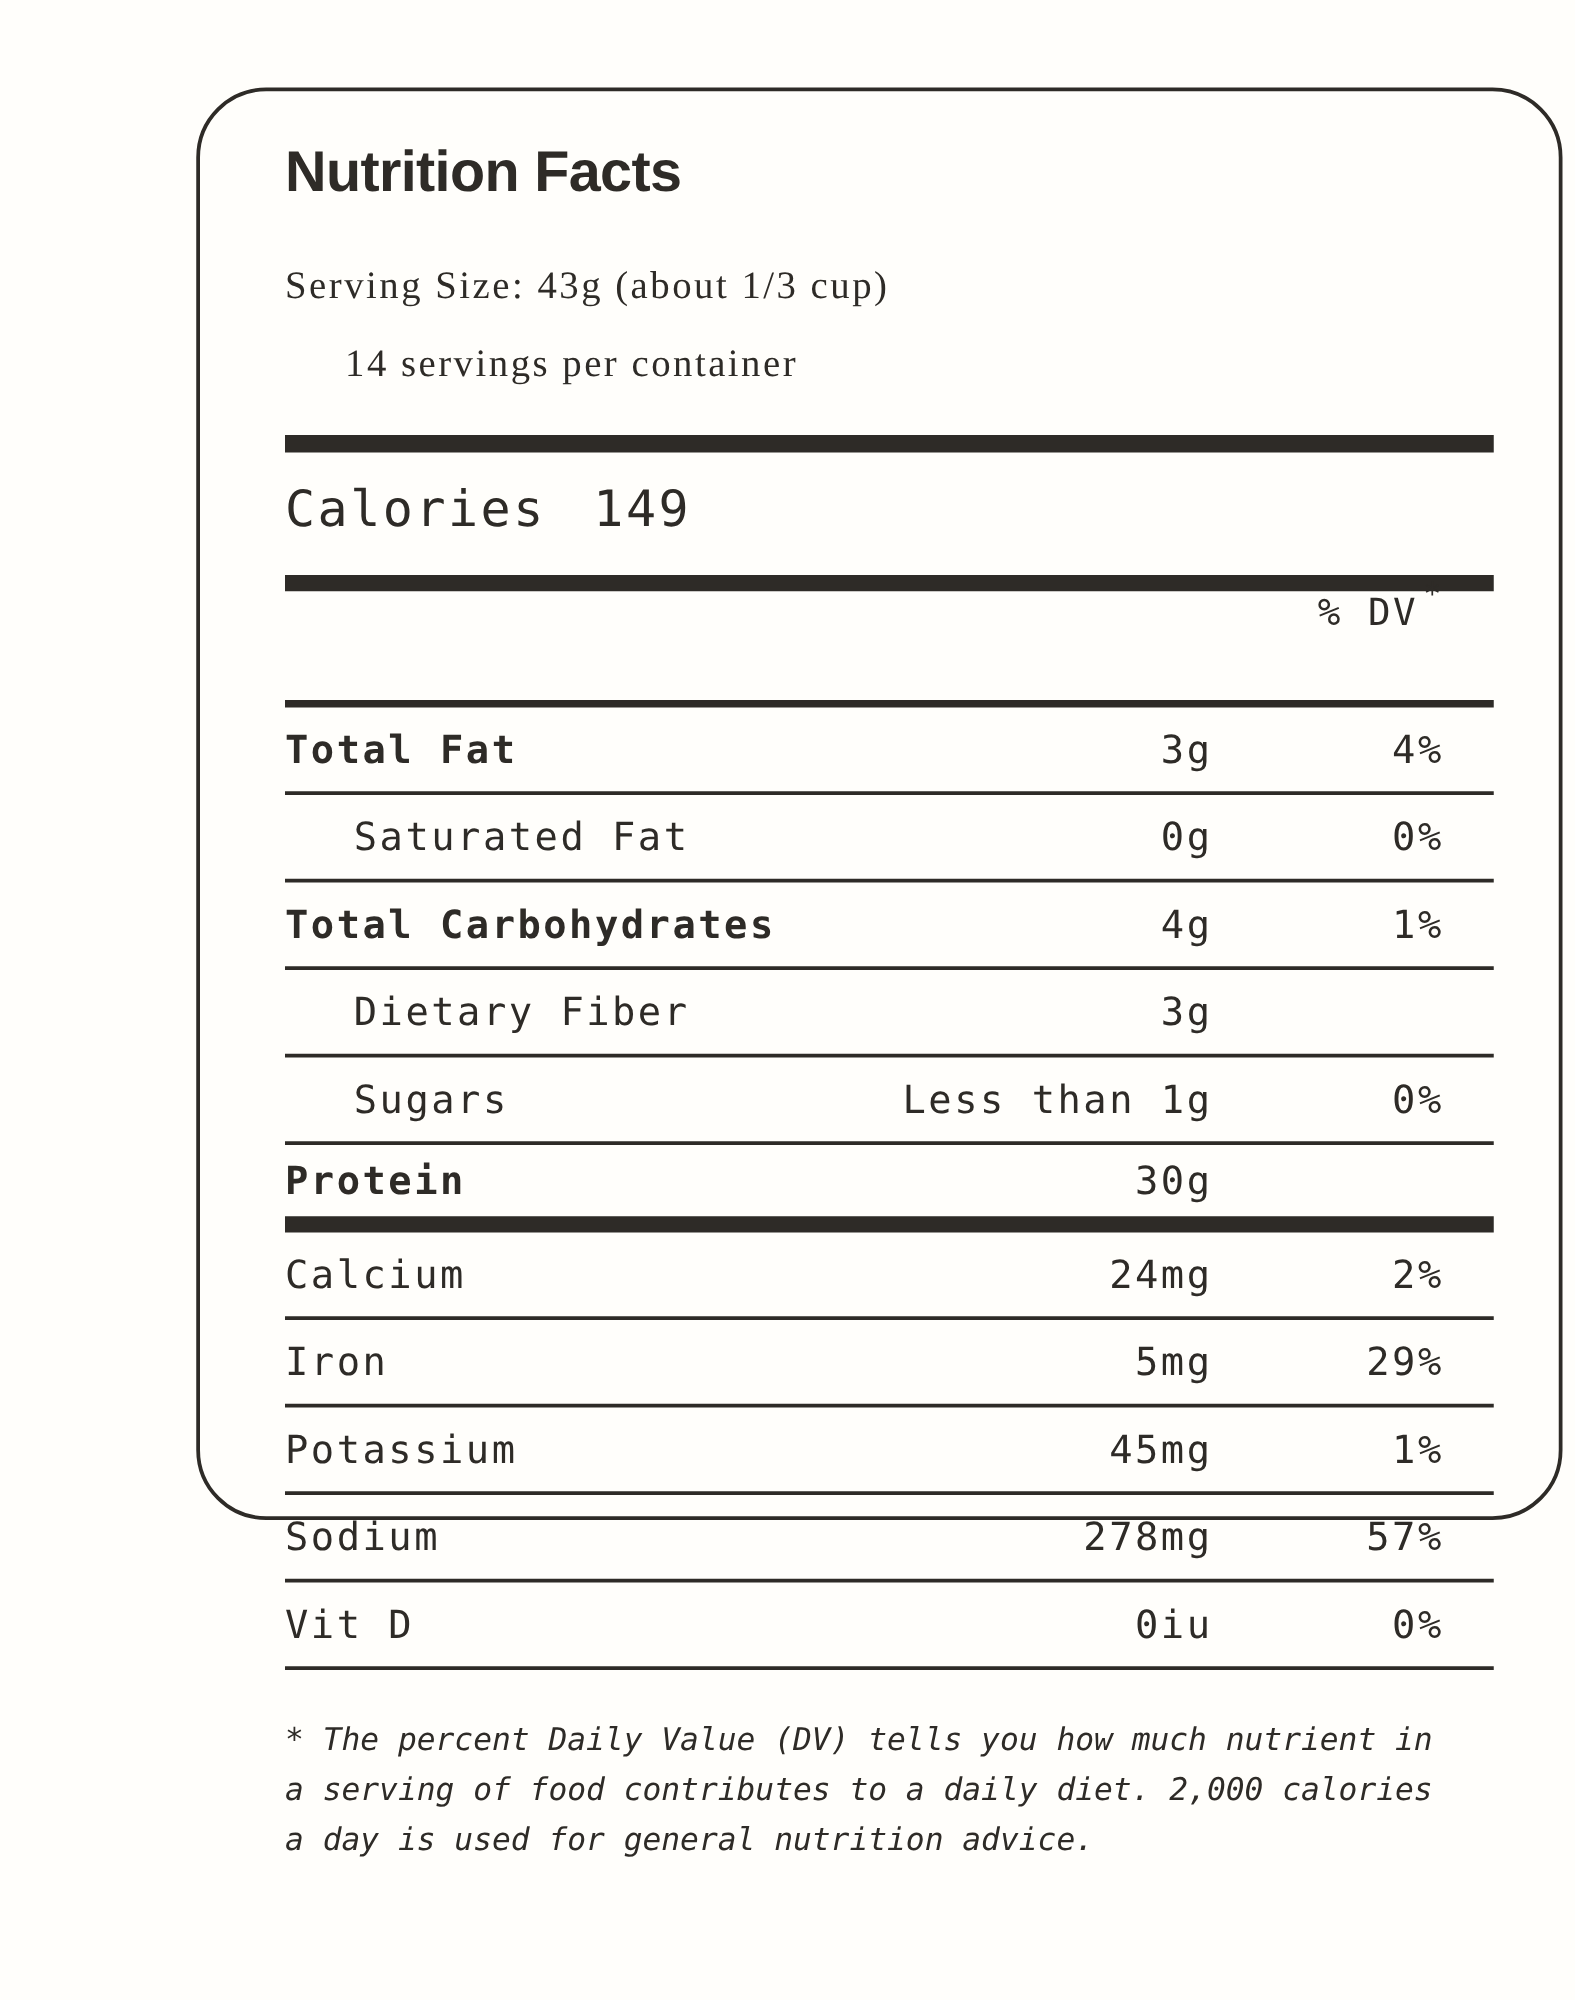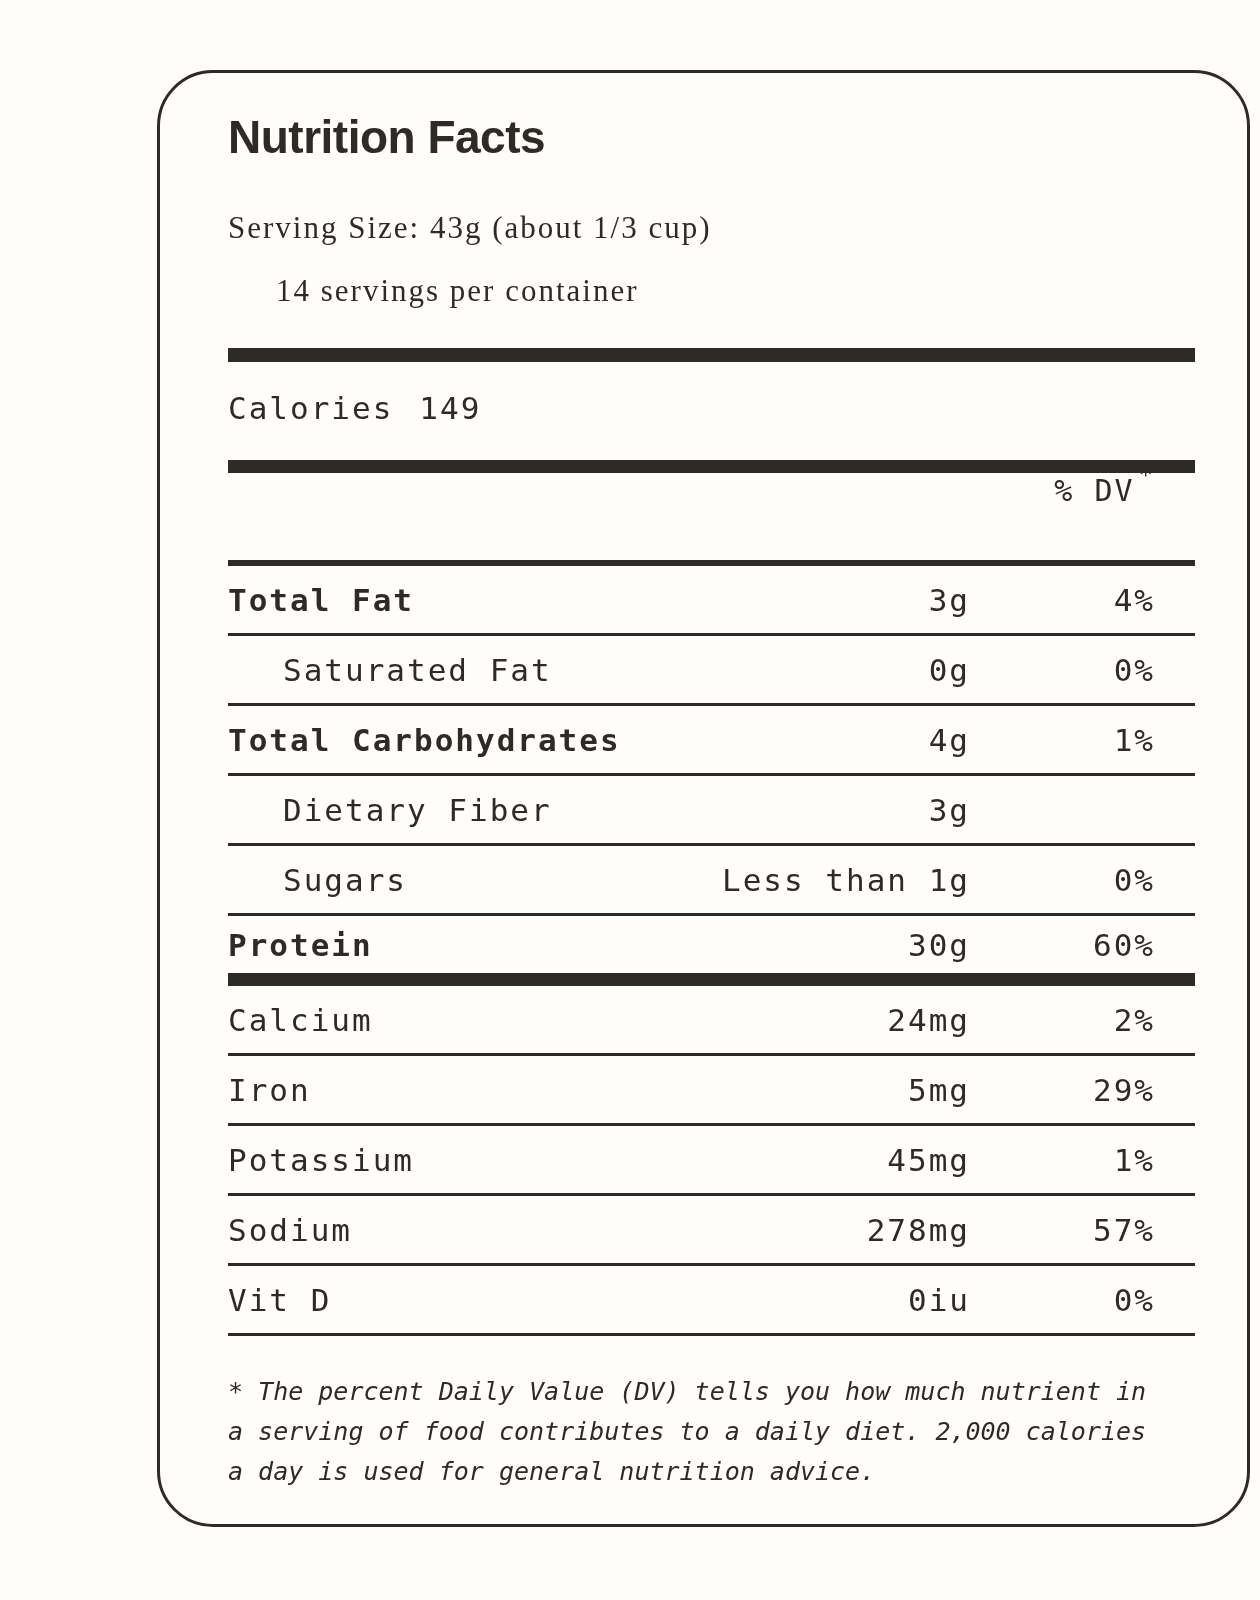--- a/index.html
+++ b/index.html
@@ -12,21 +12,21 @@
     width:1260px;height:1600px;
     background:var(--paper);
     font-family:"DejaVu Sans Mono", monospace;
     color:var(--ink);
     position:relative;
     overflow:hidden;
   }
   .card{
     position:absolute;
     left:157px;top:70px;
-    width:1093px;height:1457px;
+    width:1093px;height:1146px;
     border:3px solid var(--ink);
     border-radius:56px;
     background:var(--paper);
   }
   .content{
     position:absolute;
     left:68px;right:52px;top:0;
   }
   .title{
     margin:38px 0 0 0;
@@ -50,22 +50,22 @@
   .bar{
     background:var(--ink);
     border:none;
     margin:0;
   }
   .bar-1{height:14px;margin-top:37px;}
   .bar-2{height:13px;margin-top:32px;}
   .calories-row{
     margin-top:26px;
     display:flex;
-    gap:26px;
-    font-size:31px;
+    gap:38px;
+    font-size:40px;
     line-height:40px;
     letter-spacing:2px;
     align-items:flex-end;
   }
   .dv-header{
     height:93px;
     border-bottom:6px solid var(--ink);
     display:flex;
     justify-content:flex-end;
     padding-right:40px;
@@ -149,21 +149,20 @@
     <span class="amount">3g</span>
   </div>
         <div class="row indent">
     <span class="name">Sugars</span>
     <span class="amount">Less than 1g</span>
     <span class="dv">0%</span>
   </div>
         <div class="row bold thick-after">
     <span class="name">Protein</span>
     <span class="amount">30g</span>
-    <span class="dv">60%</span>
   </div>
         <div class="row">
     <span class="name">Calcium</span>
     <span class="amount">24mg</span>
     <span class="dv">2%</span>
   </div>
         <div class="row">
     <span class="name">Iron</span>
     <span class="amount">5mg</span>
     <span class="dv">29%</span>

